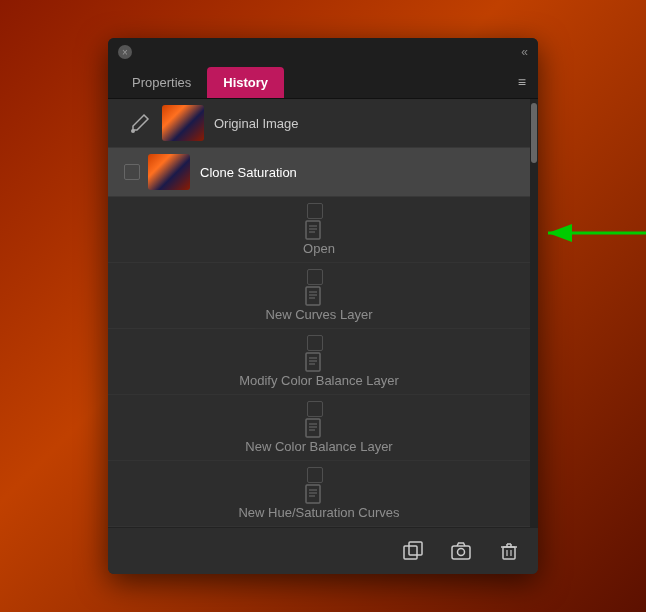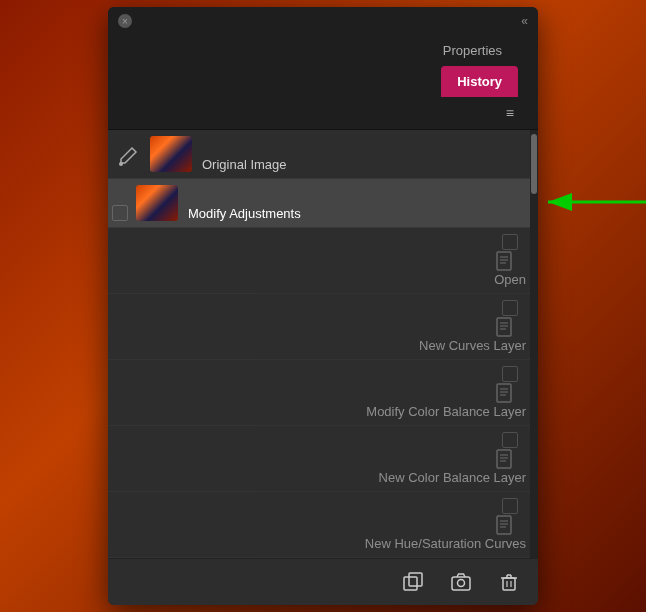--- a/index.html
+++ b/index.html
@@ -46,22 +46,21 @@
       font-size: 12px;
       cursor: pointer;
     }
 
     
     .tabs {
       display: flex;
       background: #1e1e1e;
       border-bottom: 1px solid #111;
       align-items: flex-end;
-      padding: 0 20px;
-      flex-direction: column;
+      padding: 0 8px;
     }
     .tab {
       padding: 8px 16px;
       font-size: 13px;
       cursor: pointer;
       color: #aaa;
       border-radius: 4px 4px 0 0;
     }
     .tab.active {
       background: #be185d;
@@ -82,22 +81,22 @@
       position: relative;
     }
     .content {
       flex: 1;
       overflow: hidden;
     }
 
     
     .history-item {
       display: flex;
-      align-items: flex-end;
-      padding: 6px 4px;
+      align-items: center;
+      padding: 6px 16px;
       cursor: pointer;
       border-bottom: 1px solid #383838;
       min-height: 48px;
     }
     .history-item.active {
       background: #454545;
     }
     .history-item.faded {
       opacity: 0.6;
       flex-direction: column;
@@ -239,21 +238,21 @@
             <div class="thumb-img"></div>
           </div>
           <span class="item-label">Original Image</span>
         </div>
 
         <div class="history-item active">
           <div class="checkbox"></div>
           <div class="thumb">
             <div class="thumb-img"></div>
           </div>
-          <span class="item-label">Modify Adjustments</span>
+          <span class="item-label">Clone Saturation</span>
         </div>
 
         <div class="history-item faded">
           <div class="checkbox"></div>
           <div class="item-icon">
             <svg width="18" height="20" viewBox="0 0 18 20" fill="none">
               <rect x="1" y="1" width="14" height="18" rx="1" stroke="#888" stroke-width="1.5" fill="none"></rect>
               <line x1="4" y1="6" x2="12" y2="6" stroke="#888" stroke-width="1.2"></line>
               <line x1="4" y1="9" x2="12" y2="9" stroke="#888" stroke-width="1.2"></line>
               <line x1="4" y1="12" x2="10" y2="12" stroke="#888" stroke-width="1.2"></line>

